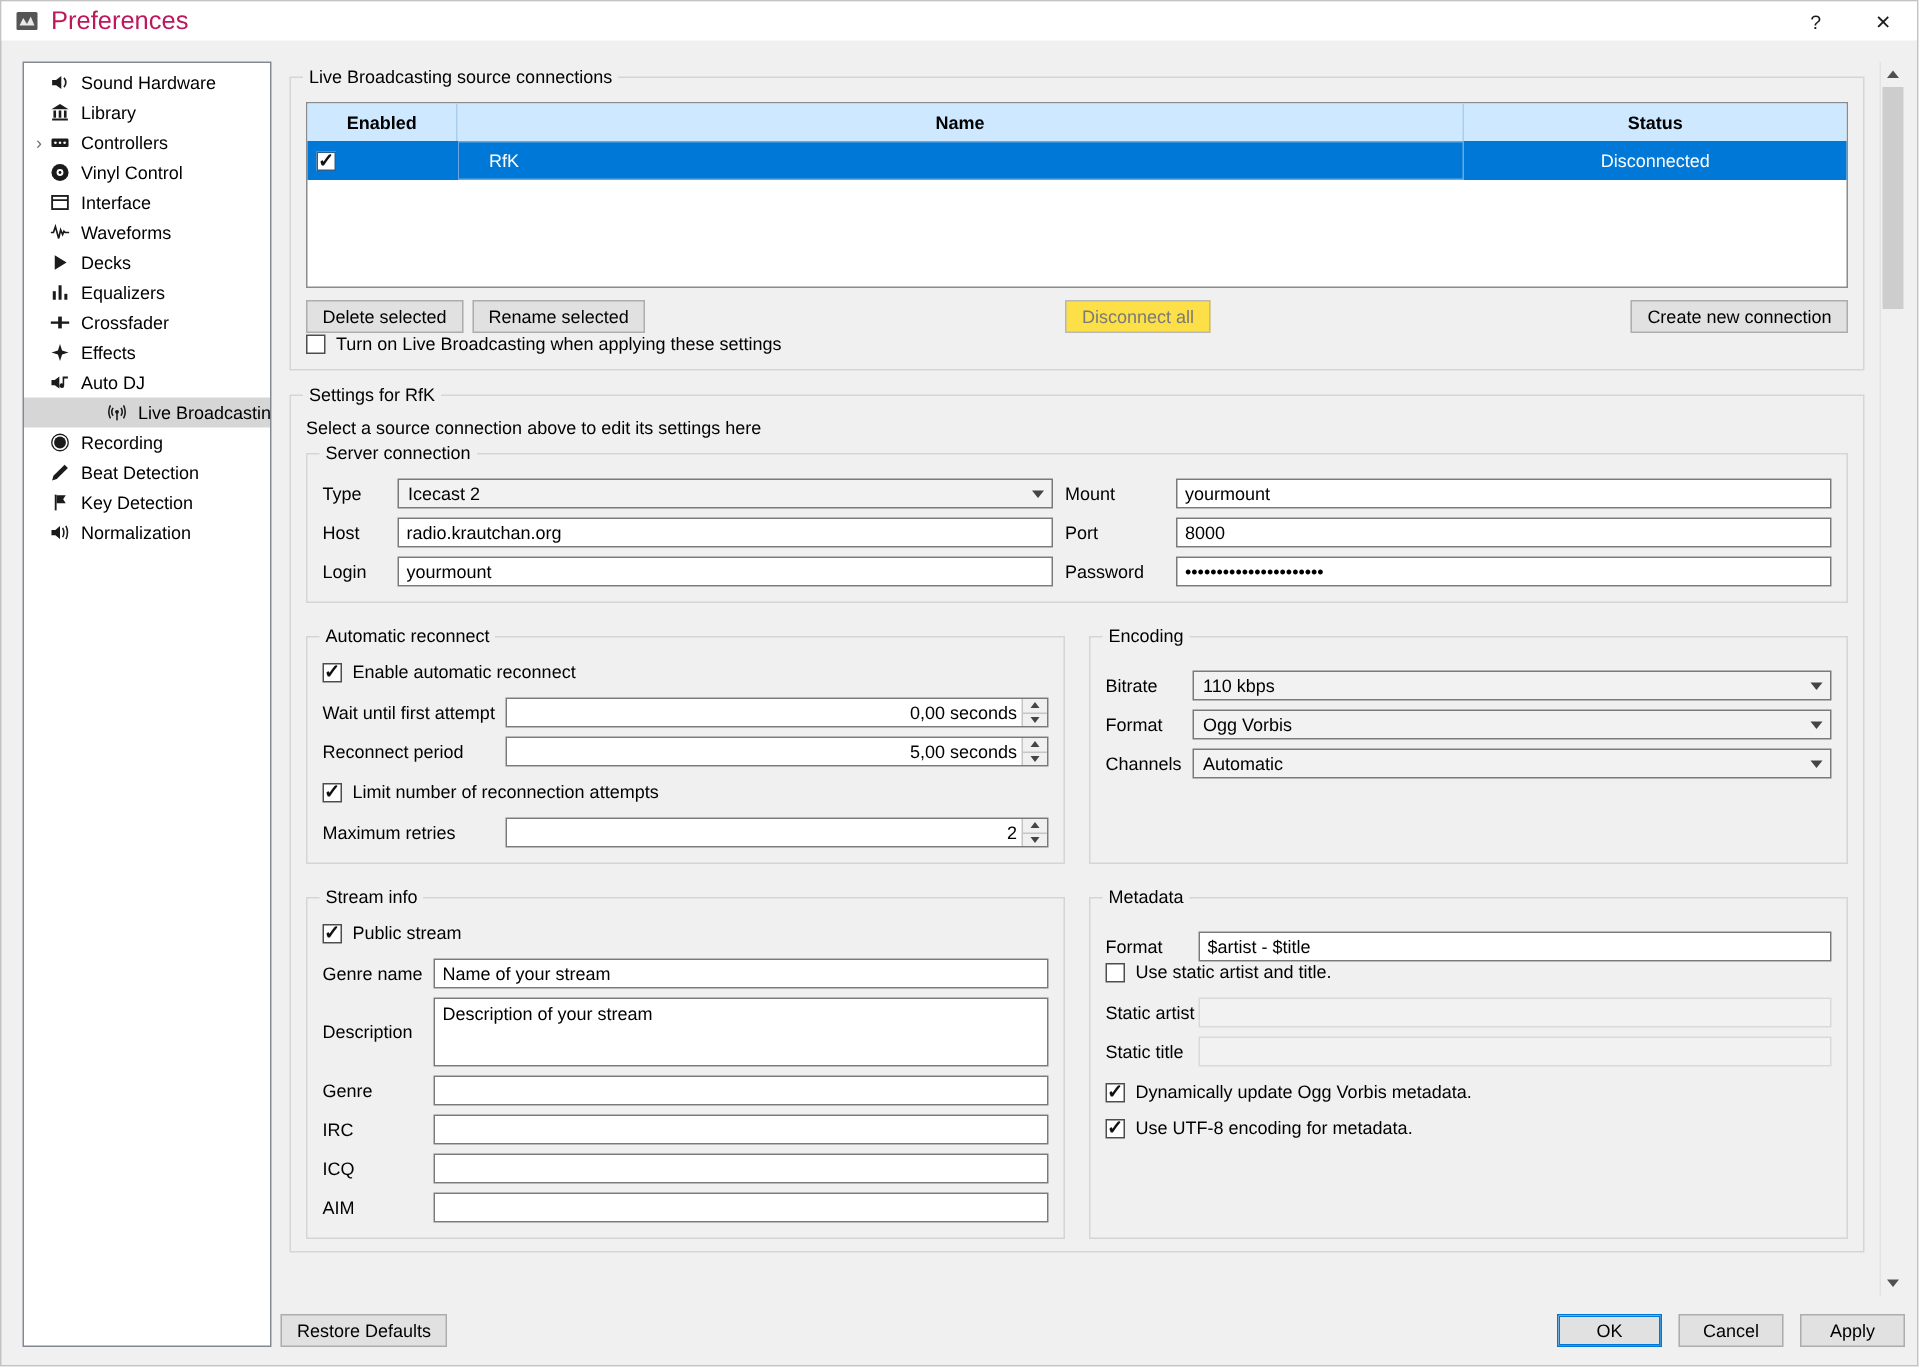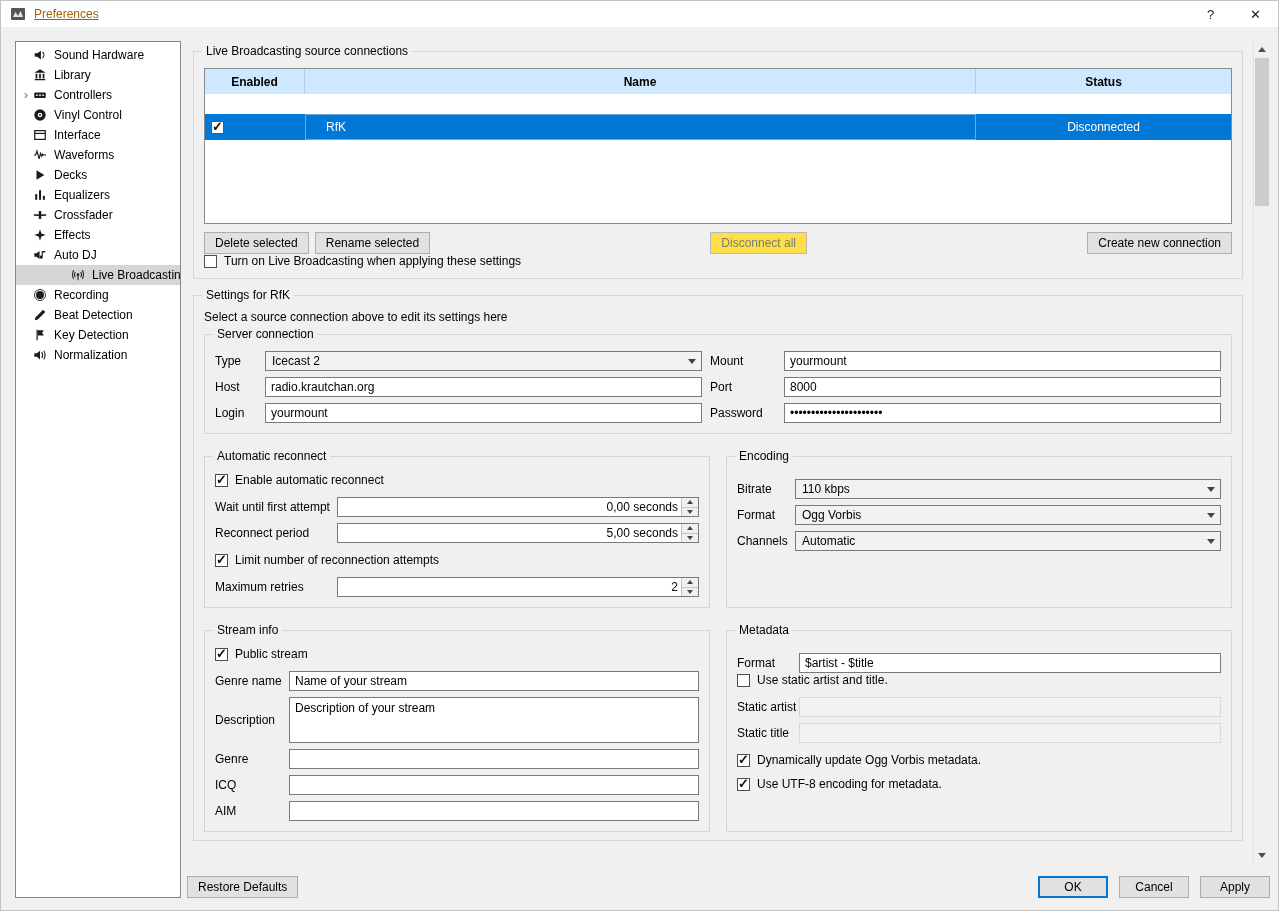--- a/index.html
+++ b/index.html
@@ -3,21 +3,21 @@
 <meta charset="utf-8">
 <style>
   * { margin:0; padding:0; box-sizing:border-box; }
   html,body { width:1279px; height:911px; }
   body { font-family:"Liberation Sans", sans-serif; font-size:12px; color:#000; background:#f0f0f0; overflow:hidden; }
   .window { width:100%; height:100%; display:flex; flex-direction:column; border:1px solid #c3c3c3; background:#f0f0f0; }
 
   
   .titlebar { flex:0 0 26px; background:#ffffff; display:flex; align-items:center; }
   .app-icon { width:16px; height:16px; margin:0 8px 0 9px; }
-  .title-text { flex:1; font-size:12px; color:#a16207;text-decoration:underline; }
+  .title-text { flex:1; font-size:17px; color:#be185d; }
   .tb-btn { width:45px; height:26px; display:flex; align-items:center; justify-content:center; font-size:13px; color:#1a1a1a; cursor:default; }
 
   
   .dialog-body { flex:1; display:flex; padding:14px 8px 12px 14px; gap:6px; min-height:0; }
 
   
   .sidebar { flex:0 0 166px; background:#fff; border:1px solid #828790; padding-top:3px; overflow:hidden; }
   .side-item { display:flex; align-items:center; height:20px; padding-left:4px; cursor:default; position:relative; }
   .side-item.selected { background:#d6d6d6;padding-left:42px; }
   .expander { flex:0 0 12px; text-align:center; color:#6d6d6d; font-size:12px; line-height:12px; }
@@ -43,21 +43,21 @@
   .tri-down  { border-left:4px solid transparent; border-right:4px solid transparent; border-top:5px solid #505050; }
   .tri-down-c{ border-left:4px solid transparent; border-right:4px solid transparent; border-top:5px solid #444; }
   .tri-up-s  { border-left:3px solid transparent; border-right:3px solid transparent; border-bottom:4px solid #444; }
   .tri-down-s{ border-left:3px solid transparent; border-right:3px solid transparent; border-top:4px solid #444; }
 
   
   .group { border:1px solid #d5d5d5; position:relative; margin-top:8px; padding:16px 10px 10px; }
   .group-label { position:absolute; top:-8px; left:8px; background:#f0f0f0; padding:0 4px; white-space:nowrap; }
 
   
-  .conn-table { border:1px solid #8b8b8b; background:#fff; height:156px; display:flex; flex-direction:column;gap:20px; }
+  .conn-table { border:1px solid #8b8b8b; background:#fff; height:124px; display:flex; flex-direction:column; }
   .conn-header { display:flex; background:#cde8ff; flex:0 0 25px; font-weight:bold; }
   .th { display:flex; align-items:center; justify-content:center; border-right:1px solid #abcdea; }
   .th:last-child { border-right:none; }
   .col-enabled { flex:0 0 100px; }
   .col-name { flex:1; min-width:0; }
   .col-status { flex:0 0 255px; }
   .conn-row { display:flex; flex:0 0 26px; background:#0078d7; color:#fff; }
   .cell { display:flex; align-items:center; }
   .enabled-cell { padding-left:6px; }
   .name-cell { padding-left:21px; box-shadow:inset 0 0 0 1px #6aa8dd; }
@@ -456,20 +456,24 @@
                 </div>
                 <div class="form-row">
                   <span class="flabel w74">Description</span>
                   <textarea class="ti" style="">Description of your stream</textarea>
                 </div>
                 <div class="form-row">
                   <span class="flabel w74">Genre</span>
                   <input class="ti" value="" style="">
                 </div>
                 <div class="form-row">
+                  <span class="flabel w74">IRC</span>
+                  <input class="ti" value="" style="">
+                </div>
+                <div class="form-row">
                   <span class="flabel w74">ICQ</span>
                   <input class="ti" value="" style="">
                 </div>
                 <div class="form-row">
                   <span class="flabel w74">AIM</span>
                   <input class="ti" value="" style="">
                 </div>
               </div>
 
               <div class="group">

